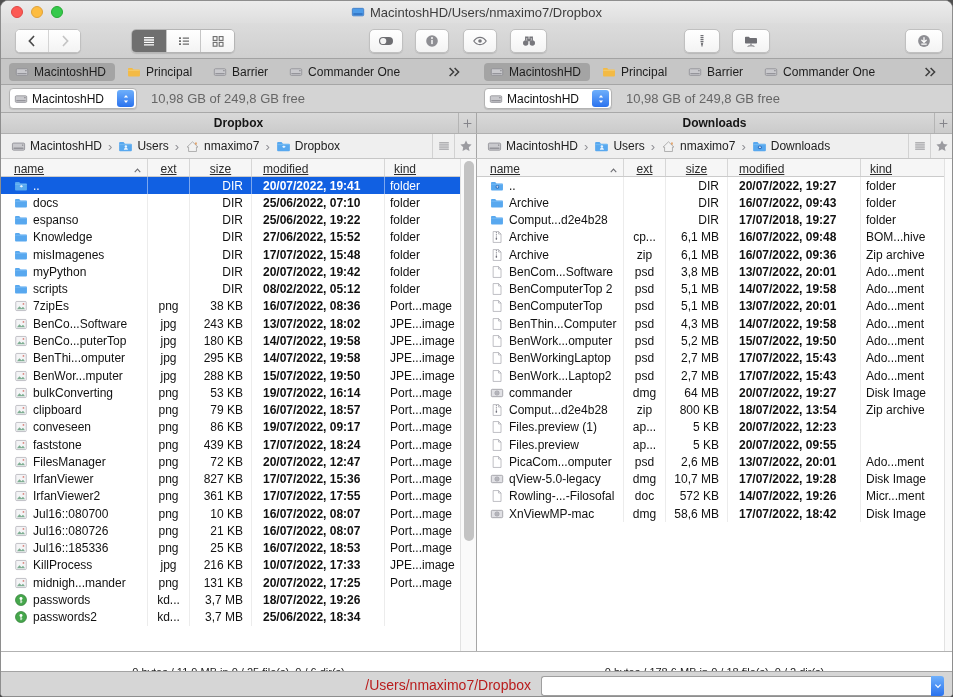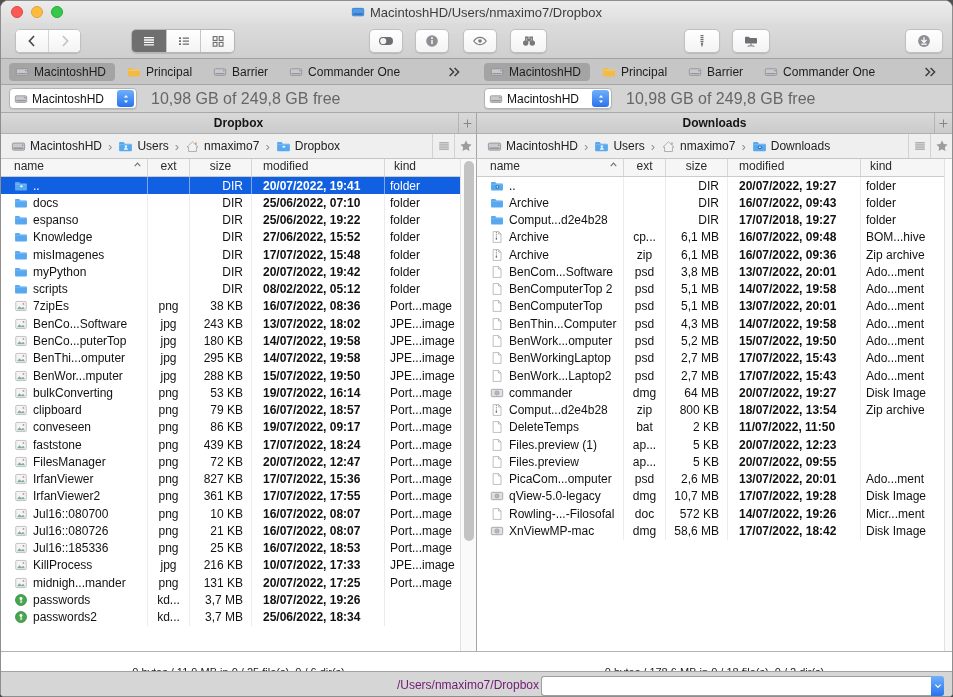--- a/index.html
+++ b/index.html
@@ -47,21 +47,21 @@
   .driverow{ height:28px; background:#d4d4d4; border-bottom:1px solid #a8a8a8; display:flex;}
   .drivehalf{ width:476px; display:flex; align-items:center; padding-left:8px;}
   .drivehalf.right{ width:477px;}
   .drivesel{ width:128px; height:21px; background:#fff; border:1px solid #b3b3b3; border-radius:4px;
     display:flex; align-items:center; padding-left:4px; position:relative; box-shadow:0 1px 1px rgba(0,0,0,.1);}
   .drivesel .dicon{ width:14px; height:14px; margin-right:4px;}
   .drivesel .dlabel{ font-size:12px; color:#111; flex:1;}
   .stepper{ width:17px; height:17px; margin-right:2px; border-radius:3px;
     background:linear-gradient(#6fb0fb,#2a72ee); display:flex; align-items:center; justify-content:center;}
   .stepper span{ width:12px; height:12px;}
-  .freetext{ font-size:16px; color:#666; margin-left:14px;}
+  .freetext{ font-size:13px; color:#666; margin-left:14px;}
   
   .paneheadrow{ height:21px; display:flex; background:linear-gradient(#d9d9d9,#cbcbcb); border-bottom:1px solid #b0b0b0;}
   .panehead{ width:476px; display:flex; align-items:center; position:relative; justify-content:center;}
   .panehead.right{ width:477px; border-left:1px solid #a6a6a6;}
   .panehead .ptitle{ font-size:12px; font-weight:bold; color:#151515;}
   .plusbox{ position:absolute; right:0; top:0; bottom:0; width:18px; border-left:1px solid #b4b4b4;
     display:flex; align-items:center; justify-content:center;}
   .plusbox span{ width:13px; height:13px;}
   
   .crumbrow{ height:25px; display:flex; background:#efefef; border-bottom:1px solid #c6c6c6;}
@@ -75,21 +75,21 @@
   .ctool span{ width:14px; height:14px;}
   
   .listsrow{ display:flex; height:492px;}
   .pane{ width:476px; display:flex; flex-direction:column; background:#fff;}
   .pane.right{ width:477px; border-left:1px solid #a6a6a6;}
   .panebody{ display:flex; flex:1; min-height:0;}
   .gridarea{ flex:1; display:flex; flex-direction:column; min-width:0;}
   .cols{ display:grid; grid-template-columns:1fr 44px 62px 132px 1fr;}
   .pane .cols{ grid-template-columns:146px 42px 62px 133px 1fr;}
   .colhdr{ height:18px; background:#f6f6f6; border-bottom:1px solid #cbcbcb; font-size:12px; color:#2b2b2b;}
-  .colhdr .cell{ border-left:1px solid #d6d6d6; display:flex; align-items:flex-start; overflow:hidden;}
+  .colhdr .cell{ border-left:1px solid #d6d6d6; display:flex; align-items:flex-end; overflow:hidden;text-decoration:underline;}
   .colhdr .cell:first-child{ border-left:none; padding-left:13px; justify-content:space-between;}
   .sorticn{ width:11px; height:11px; margin-right:4px;}
   .hc-ext{ justify-content:center;}
   .hc-size{ justify-content:center;}
   .hc-mod{ padding-left:11px;}
   .hc-kind{ padding-left:9px;}
   .rows{ flex:1; overflow:hidden;}
   .frow{ height:17.27px; font-size:12px; color:#111; cursor:default;}
   .frow .cell{ border-left:1px solid #ececec; display:flex; align-items:center; white-space:nowrap; overflow:hidden;}
   .frow .cell:first-child{ border-left:none; padding-left:13px; gap:5px;}
@@ -102,22 +102,22 @@
   .frow.selected .cell{ border-left-color:rgba(255,255,255,.45);}
   .vscroll{ width:16px; background:#fafafa; border-left:1px solid #e2e2e2; position:relative; flex:0 0 16px;}
   .vthumb{ position:absolute; left:2.5px; top:2px; width:10px; height:380px; border-radius:6px; background:#c3c3c3;}
   .vscroll.empty{ width:8px; flex:0 0 8px;}
   
   .statusrow{ height:20px; display:flex; background:#fff; border-top:1px solid #b2b2b2;}
   .statushalf{ width:476px; display:flex; align-items:center; justify-content:center; font-size:11px; color:#1c1c1c;margin-top:20px;}
   .statushalf.right{ width:477px; border-left:1px solid #a6a6a6;}
   
   .cmdrow{ height:27px; background:#d6d6d6; border-top:1px solid #a3a3a3; position:relative;}
-  .cmdlabel{ position:absolute; left:12px; top:0; width:533px; height:100%; display:flex; align-items:center;
-    justify-content:flex-end; padding-right:7px; font-size:12px; color:#701a75;}
+  .cmdlabel{ position:absolute; left:4px; top:0; width:533px; height:100%; display:flex; align-items:center;
+    justify-content:flex-end; padding-right:7px; font-size:14px; color:#b91c1c;}
   .cmdinputwrap{ position:absolute; left:540px; right:8px; top:3.5px; height:20px; display:flex;}
   .cmdinput{ flex:1; height:20px; border:1px solid #9f9f9f; border-right:none; border-radius:3px 0 0 3px;
     background:#fff; font-size:12px; padding:0 6px; outline:none; font-family:"Liberation Sans",sans-serif;}
   .cmddrop{ width:13px; height:20px; border-radius:0 3px 3px 0; background:linear-gradient(#6fb0fb,#2a72ee);
     display:flex; align-items:center; justify-content:center;}
   .cmddrop span{ width:10px; height:10px;}
   span[data-icon] svg{ width:100%; height:100%; display:block;}
 </style>
 </head>
 <body>
@@ -1238,35 +1238,20 @@
                 <div class="cell c-kind">Zip archive</div>
               </div>
               <div class="cols frow">
                 <div class="cell">
                   <span class="ficon" data-icon="doc">
                     <svg viewBox="0 0 16 16">
                       <path d="M3.6 1.8h6.2l2.8 2.8v9.6H3.6z" fill="#fff" stroke="#a3a3ab" stroke-width=".8"></path>
                       <path d="M9.8 1.8v2.8h2.8" fill="none" stroke="#a3a3ab" stroke-width=".8"></path>
                     </svg>
                   </span>
-                  <span>DeleteTemps</span>
-                </div>
-                <div class="cell c-ext">bat</div>
-                <div class="cell c-size">2 KB</div>
-                <div class="cell c-mod">11/07/2022, 11:50</div>
-                <div class="cell c-kind"></div>
-              </div>
-              <div class="cols frow">
-                <div class="cell">
-                  <span class="ficon" data-icon="doc">
-                    <svg viewBox="0 0 16 16">
-                      <path d="M3.6 1.8h6.2l2.8 2.8v9.6H3.6z" fill="#fff" stroke="#a3a3ab" stroke-width=".8"></path>
-                      <path d="M9.8 1.8v2.8h2.8" fill="none" stroke="#a3a3ab" stroke-width=".8"></path>
-                    </svg>
-                  </span>
                   <span>Files.preview (1)</span>
                 </div>
                 <div class="cell c-ext">ap...</div>
                 <div class="cell c-size">5 KB</div>
                 <div class="cell c-mod">20/07/2022, 12:23</div>
                 <div class="cell c-kind"></div>
               </div>
               <div class="cols frow">
                 <div class="cell">
                   <span class="ficon" data-icon="doc">

